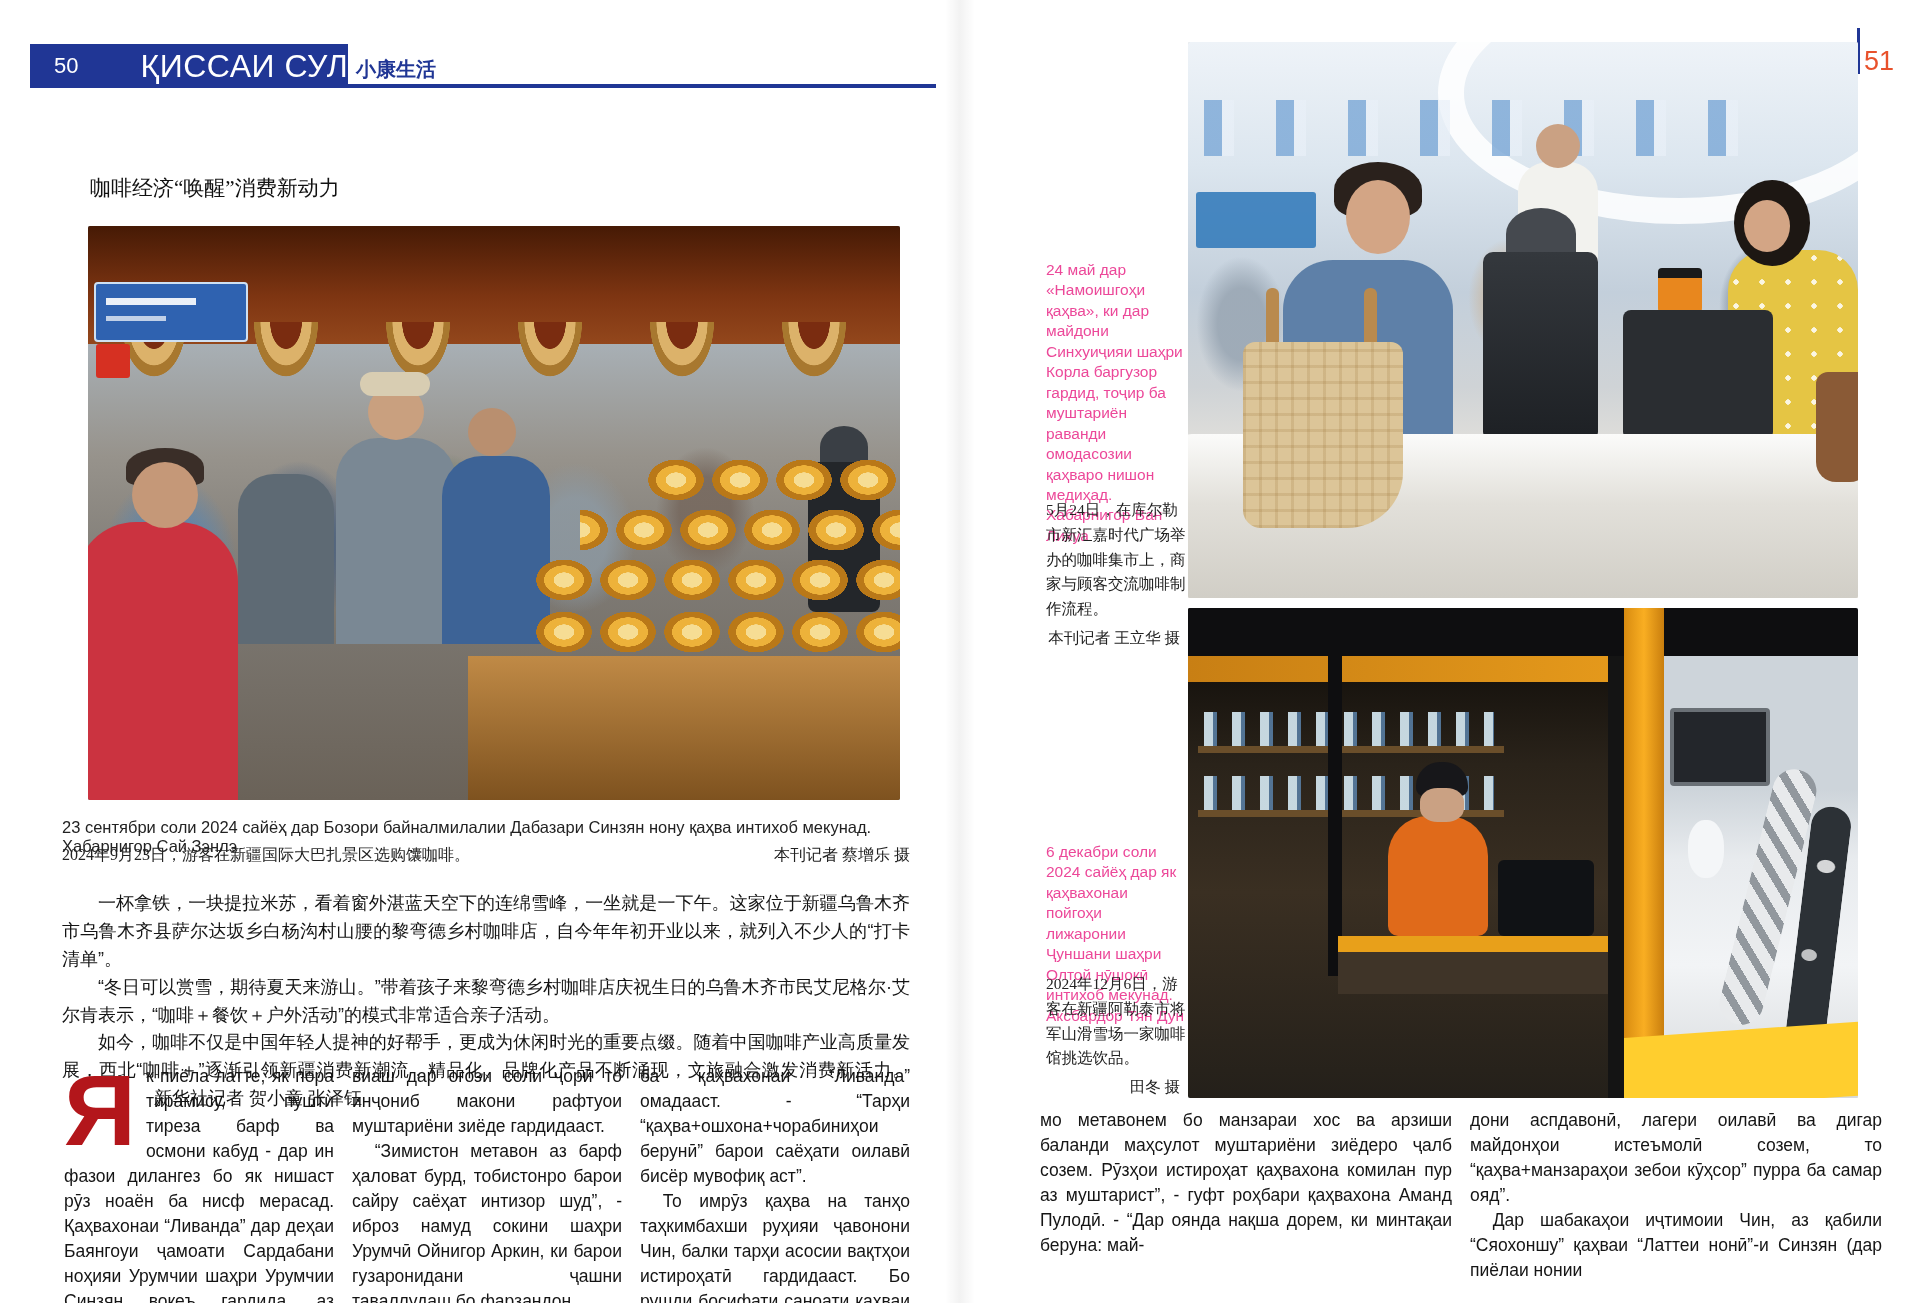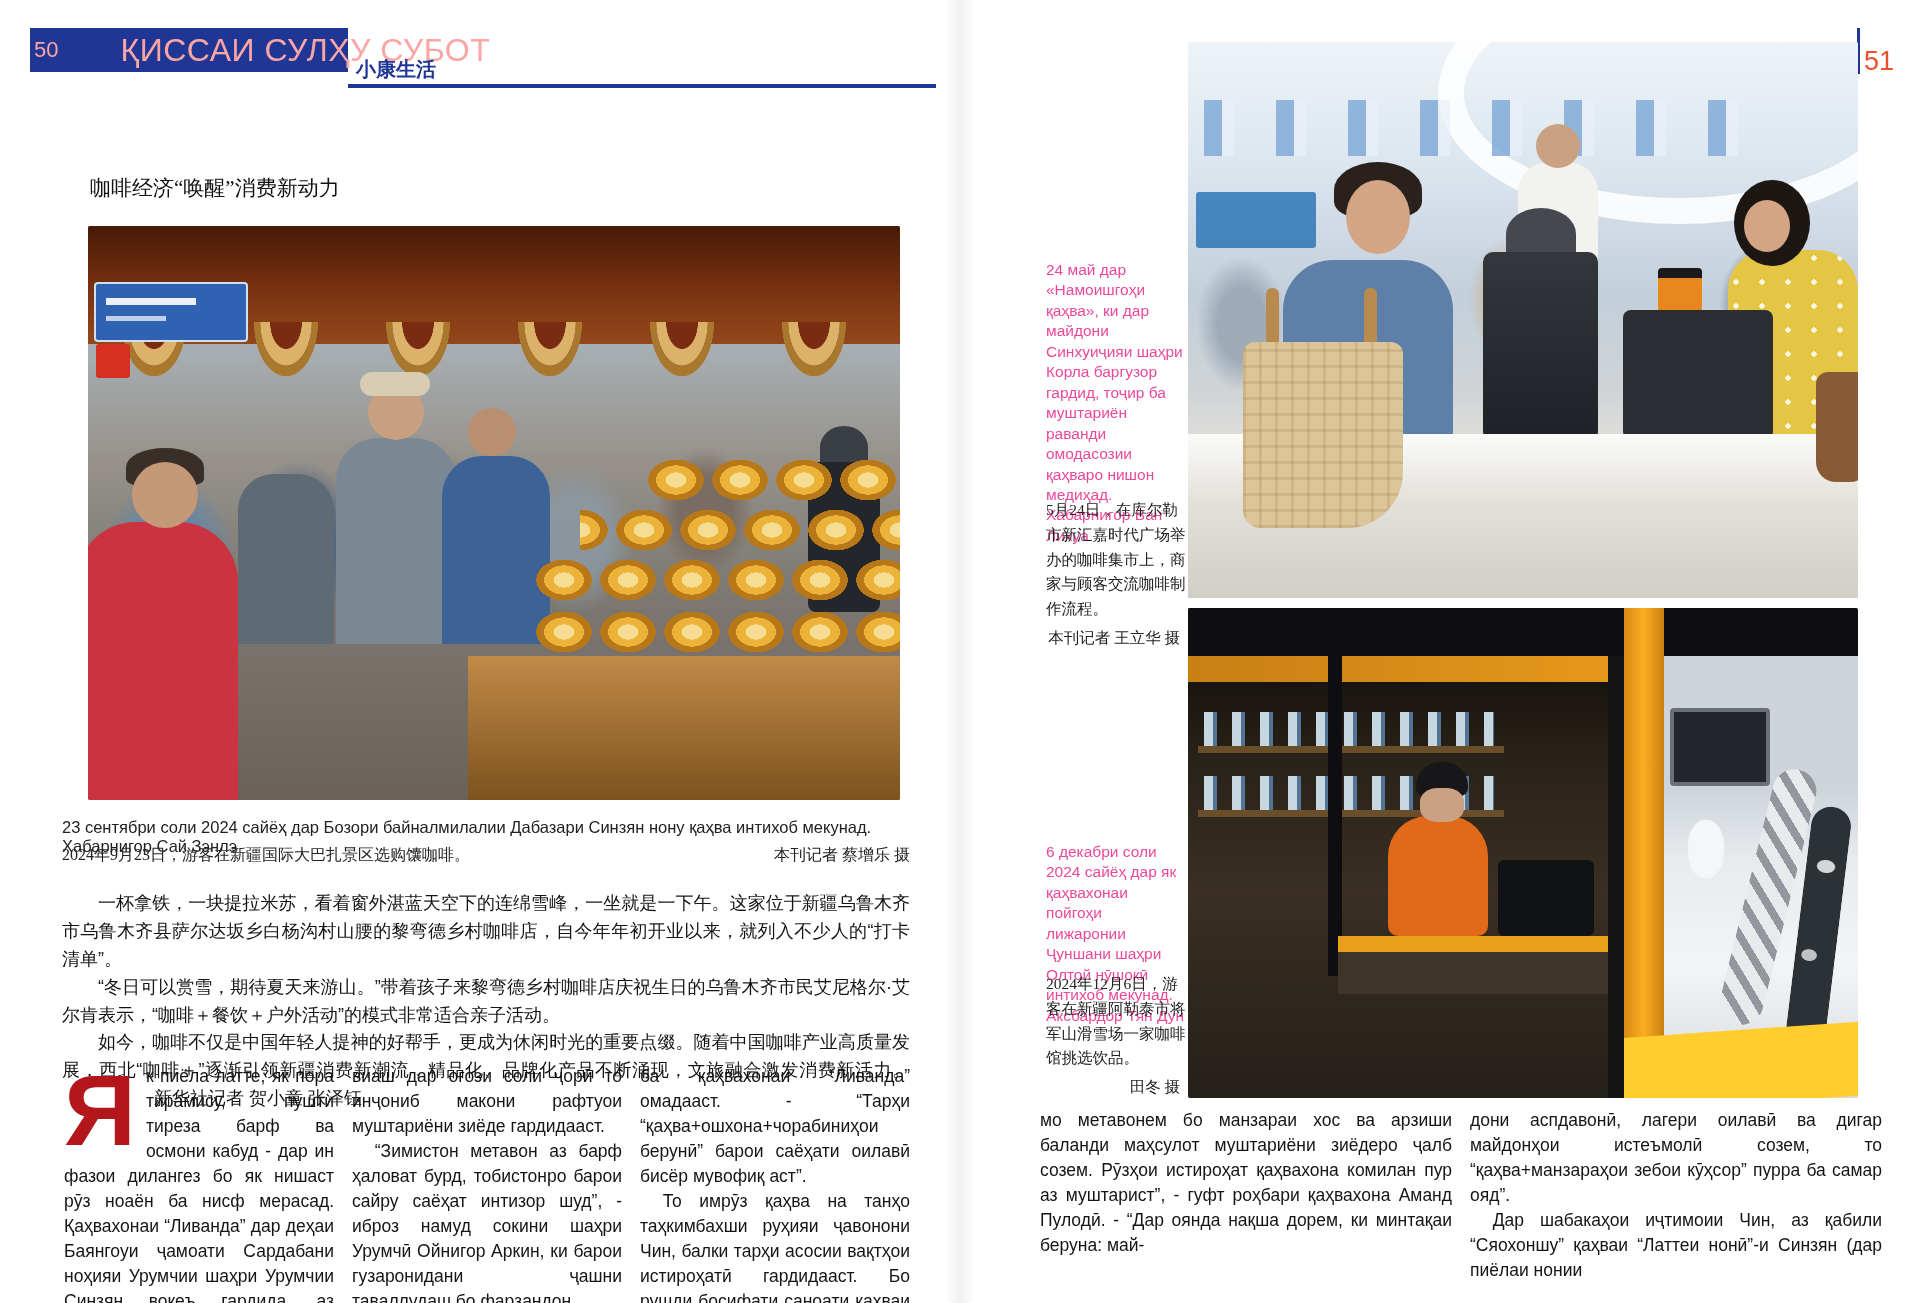--- a/index.html
+++ b/index.html
@@ -1,21 +1,21 @@
 <!DOCTYPE html>
 <html><head>
 <meta charset="utf-8">
 <style>
   html,body{margin:0;padding:0;background:#fff;}
   #spread{position:relative;width:1920px;height:1303px;background:#fff;overflow:hidden;
           font-family:"Liberation Sans",sans-serif;color:#1a1a1a;}
   .ab{position:absolute;}
   
-  .hdr-bar{left:30px;top:28px;width:318px;height:44px;background:#203695;color:#fca5a5;
-           display:flex;align-items:center;padding-left:4px;gap:14px;box-sizing:border-box;}
+  .hdr-bar{left:30px;top:44px;width:318px;height:44px;background:#203695;color:#ffffff;
+           display:flex;align-items:center;padding-left:24px;gap:14px;box-sizing:border-box;}
   .hdr-num{font-size:22px;}
   .hdr-title{font-size:32px;font-weight:normal;letter-spacing:.5px;white-space:nowrap;margin-left:48px;}
   .hdr-cn{left:356px;top:56px;color:#203695;font-weight:bold;font-size:20px;
           font-family:"Liberation Serif",serif;}
   .hdr-rule{left:348px;top:84px;width:588px;height:4px;background:#203695;}
   .p51-tick{left:1857px;top:28px;width:3px;height:46px;background:#203695;}
   .p51-num{left:1864px;top:46px;font-size:27px;color:#e8512b;}
   
   .main-title{left:88px;top:106px;font-size:47px;font-weight:800;color:#d01310;letter-spacing:1px;}
   .sub-cn{left:90px;top:174px;font-size:21px;color:#111;font-family:"Liberation Serif",serif;}

